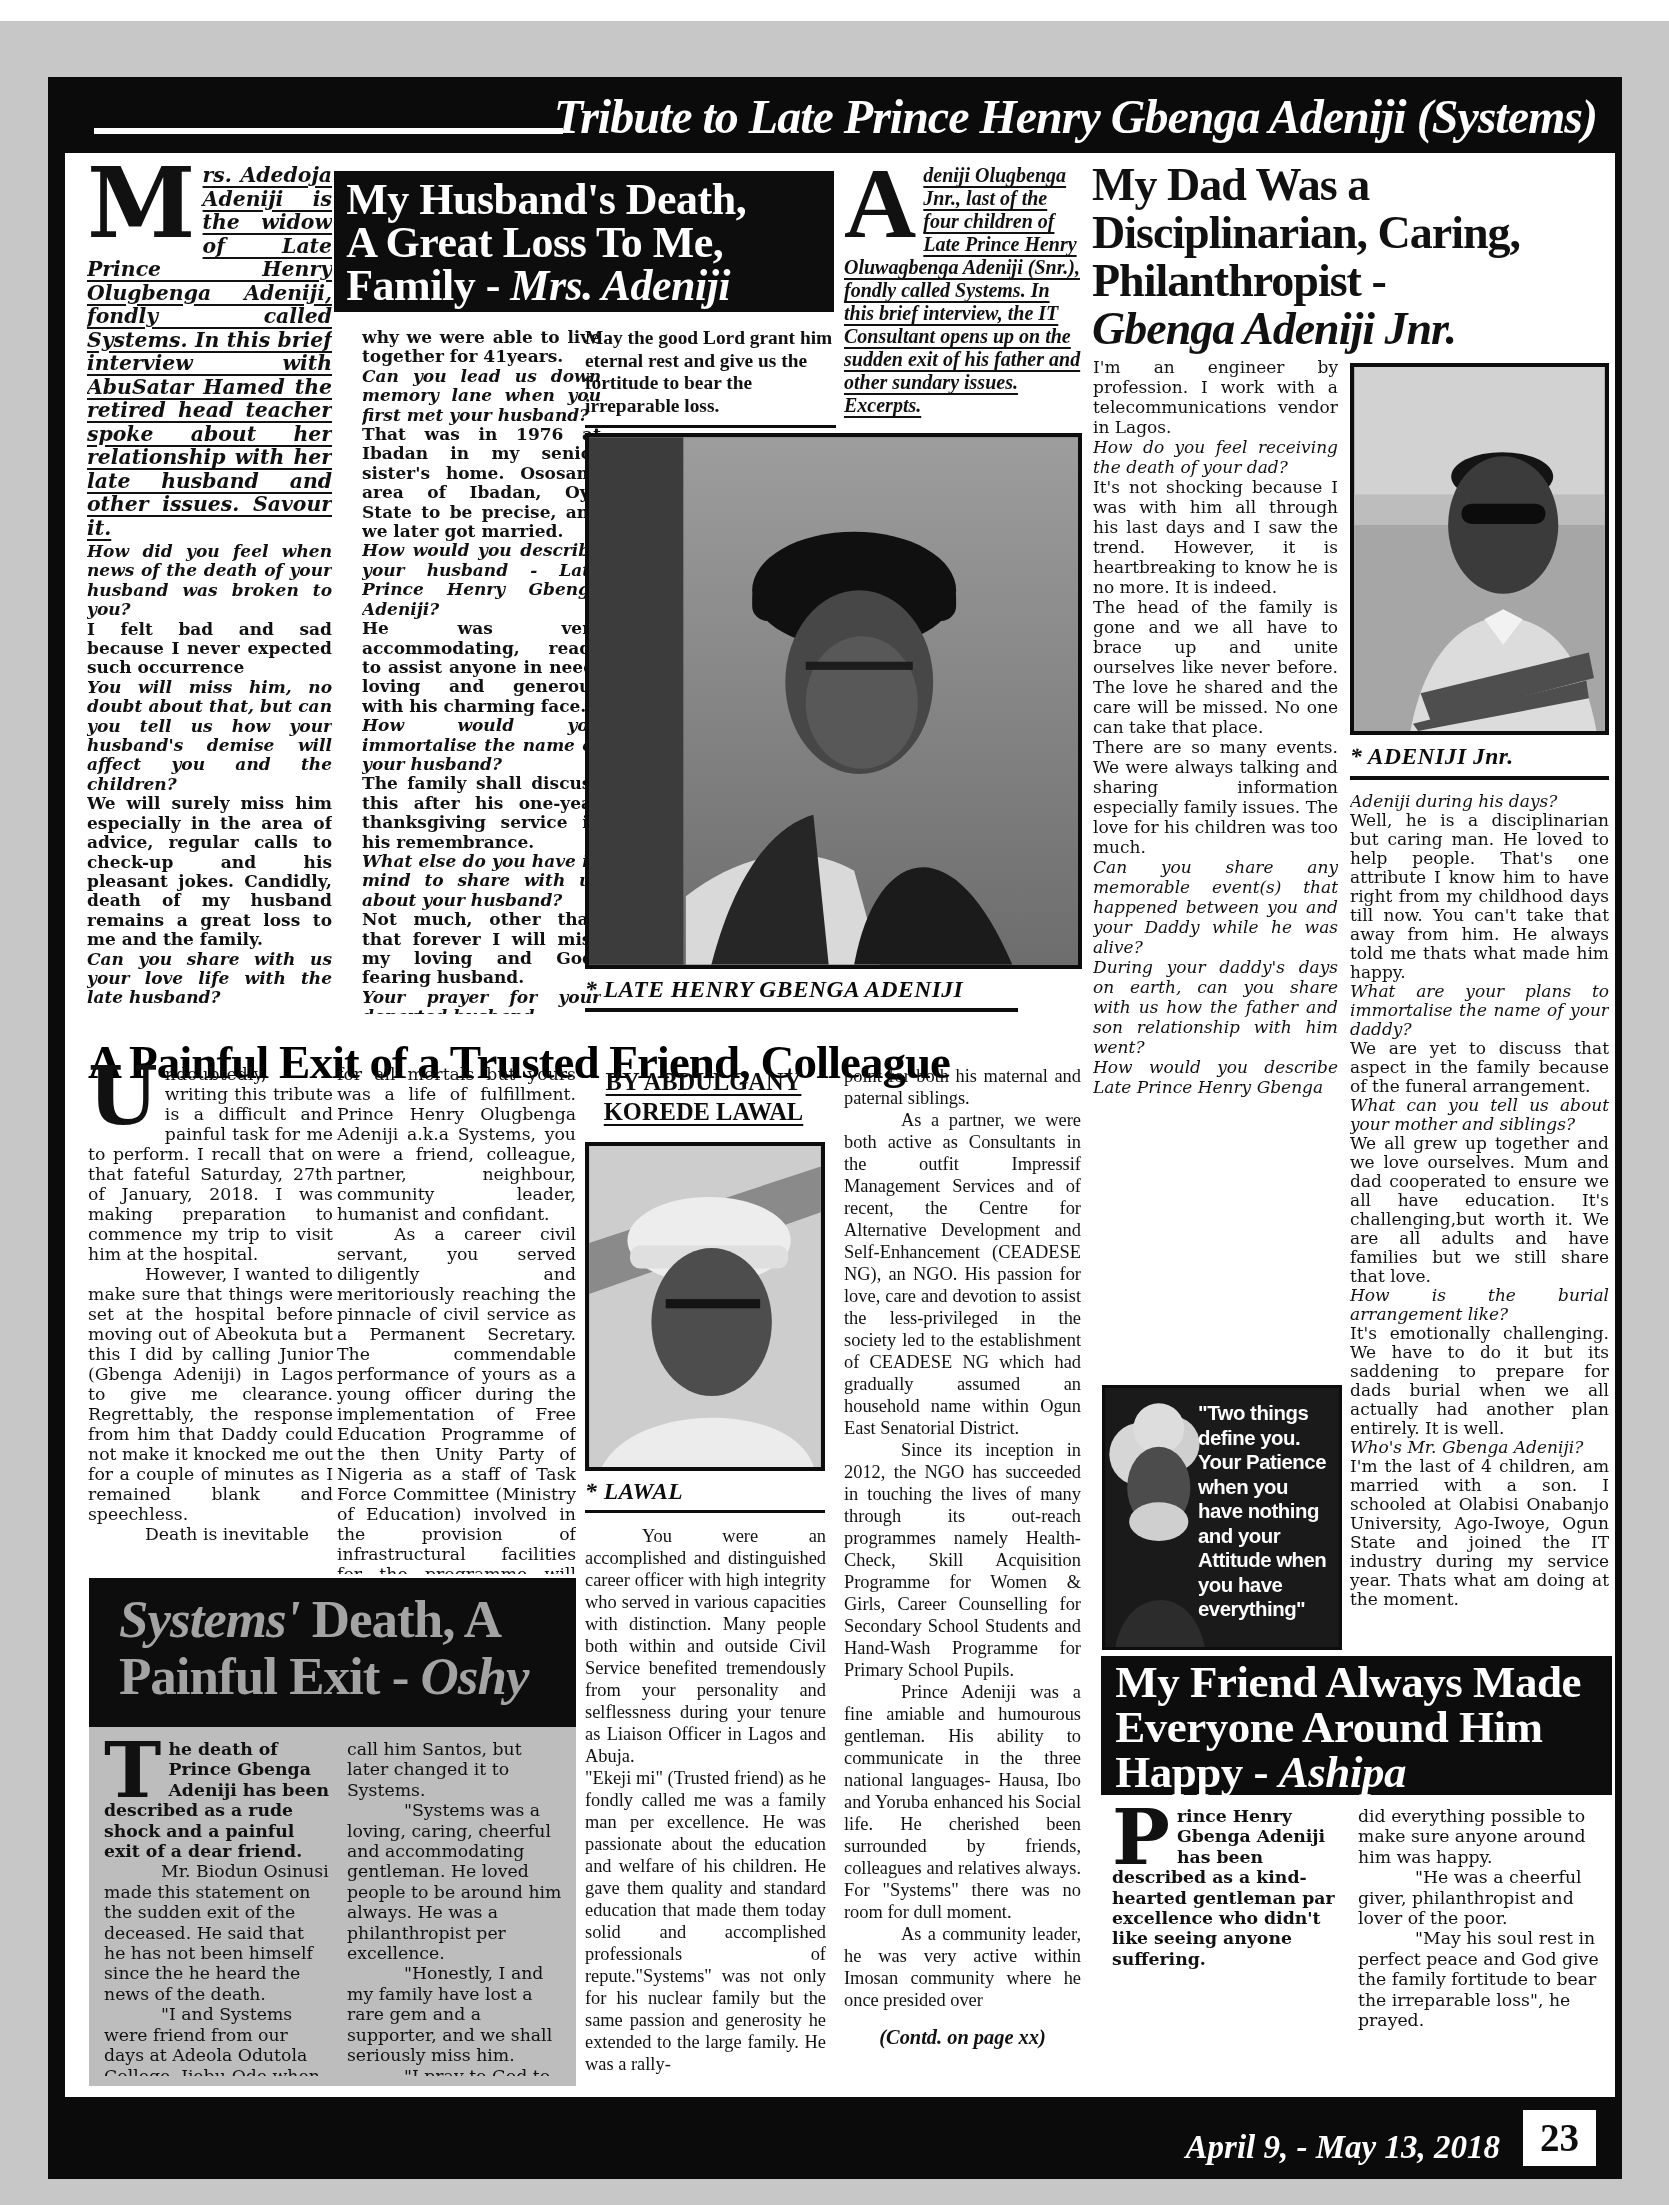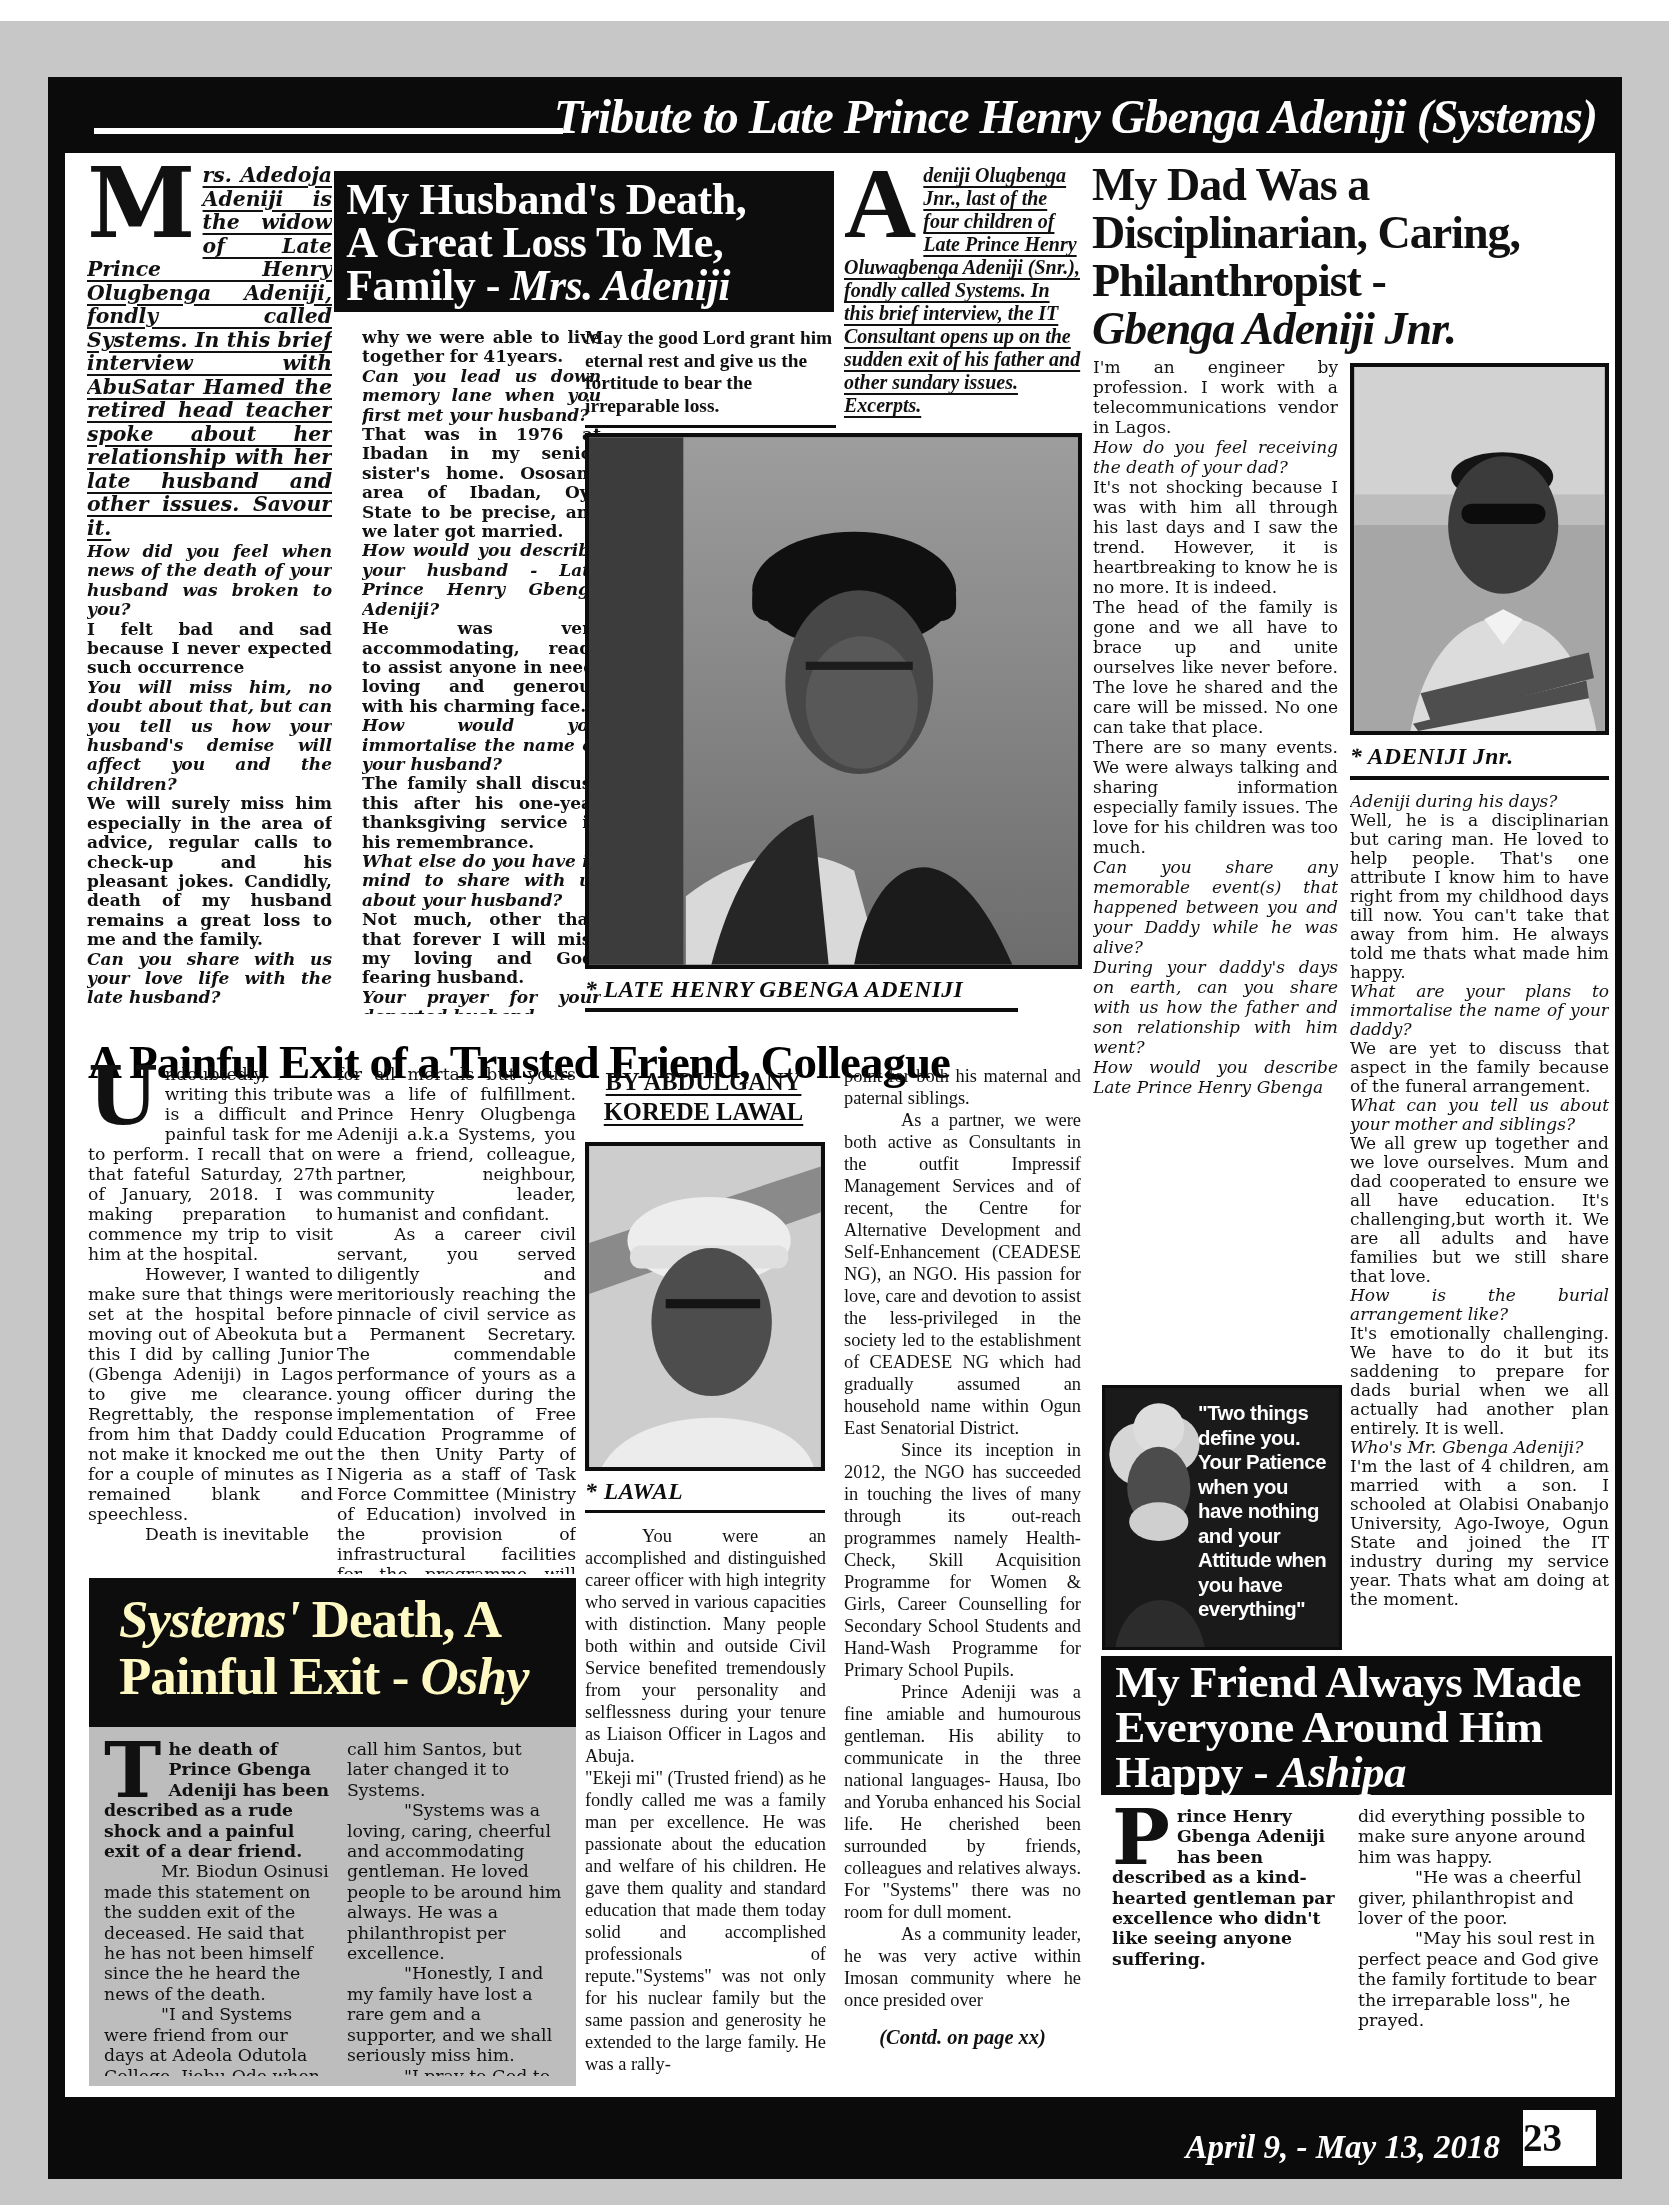--- a/index.html
+++ b/index.html
@@ -67,42 +67,42 @@
      font:700 24.5px/30px "Liberation Serif",serif;text-decoration:underline;text-decoration-thickness:2px;text-underline-offset:4.1px;}
   #photo-lawal{left:585px;top:1142px;width:240px;height:329px;}
   #caption-lawal{left:585px;top:1476px;width:240px;}
   #rule-lawal{left:585px;top:1510px;width:240px;height:3.1px;background:#0d0d0d;}
   #trib-colC{left:585px;top:1525px;width:241px;height:559px;font-family:"Liberation Serif",serif;font-size:18.4px;line-height:22px;overflow:hidden;}
   #trib-colD{left:844px;top:1065px;width:237px;height:1015px;font-family:"Liberation Serif",serif;font-size:18.4px;line-height:22px;overflow:hidden;}
   .contd{font:italic 700 20.4px/24.5px "Liberation Serif",serif;text-align:center;margin-top:14.3px;}
 
   
   #oshy-box{left:89px;top:1578px;width:487px;height:508px;background:#bdbdbd;}
-  #oshy-headline{left:89px;top:1578px;width:487px;height:149px;background:#0d0d0d;color:#fef9c3;
+  #oshy-headline{left:89px;top:1578px;width:487px;height:149px;background:#0d0d0d;color:#a3a3a3;
      padding:13.3px 0 0 30px;box-sizing:border-box;font:700 53px/57px "Liberation Serif",serif;letter-spacing:-1px;overflow:hidden;}
   #oshy-col1{left:104px;top:1739px;width:226px;height:337px;font-size:17.3px;line-height:20.4px;overflow:hidden;}
   #oshy-col1 .dropcap{font-size:77px;}
   #oshy-col2{left:347px;top:1739px;width:220px;height:337px;font-size:17.3px;line-height:20.4px;overflow:hidden;}
 
   
   #quote-img{left:1102px;top:1385px;width:240px;height:265px;border:3.1px solid #0d0d0d;box-sizing:border-box;background:#181818;}
   #quote-text{left:1198px;top:1401px;width:134px;color:#ffffff;
      font:700 20.4px/24.5px "Liberation Sans",sans-serif;letter-spacing:-0.5px;}
 
   
   #ashipa-headline{left:1101px;top:1656px;width:511px;height:139px;background:#0d0d0d;color:#fff;
      padding:4.1px 0 0 14.3px;box-sizing:border-box;font:700 45px/45px "Liberation Serif",serif;letter-spacing:-0.5px;overflow:hidden;}
   #ashipa-col1{left:1112px;top:1806px;width:239px;height:286px;font-size:17.3px;line-height:20.4px;overflow:hidden;}
   #ashipa-col1 .dropcap{font-size:77px;}
   #ashipa-col2{left:1358px;top:1806px;width:251px;height:286px;font-size:17.3px;line-height:20.4px;overflow:hidden;}
 
   
   #footer-date{left:969px;top:2119px;width:531px;text-align:right;color:#ffffff;
      font:italic 700 33px/56px "Liberation Serif",serif;}
-  #page-number-box{left:1523px;top:2110px;width:73px;height:56px;background:#ffffff;
+  #page-number-box{left:1523px;top:2110px;width:73px;height:56px;background:#ffffff;text-align:center;
      font:700 39px/56px "Liberation Serif",serif;color:#0d0d0d;}
   .it{font-style:italic;}
 </style>
 </head>
 <body>
 
 <div id="root">
   <div class="abs" id="scan-bg"></div>
   <div class="abs" id="frame"></div>
   <div class="abs" id="content"></div>

